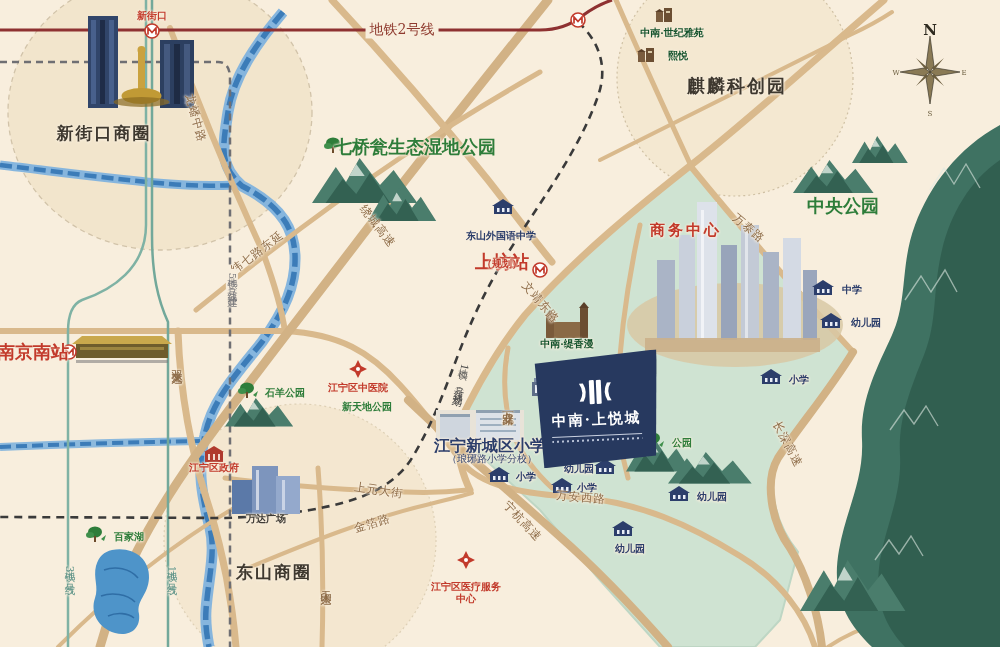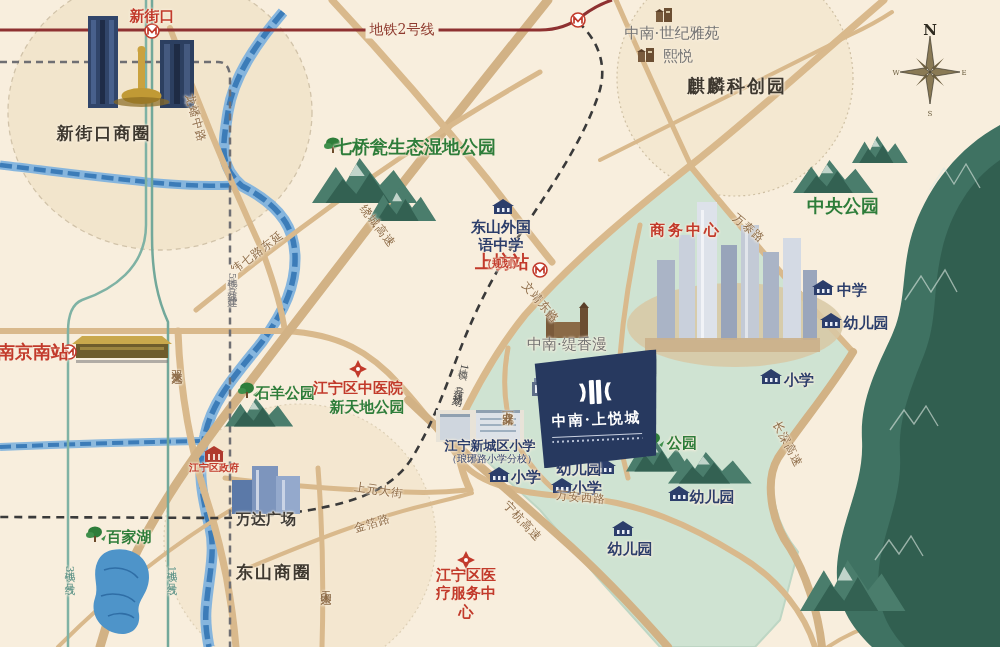--- a/index.html
+++ b/index.html
@@ -7,29 +7,29 @@
          font-family:"DejaVu Serif","DejaVu Sans",serif}
   svg.base{position:absolute;left:0;top:0}
   .lbl{position:absolute;transform:translate(-50%,-50%) rotate(var(--r,0deg));
        white-space:nowrap;line-height:1.22;
        text-shadow:0 0 2px #f8eedd,0 0 3px #f8eedd,0 1px 3px #f8eedd;}
   .vert{writing-mode:vertical-rl;letter-spacing:2px}
   .wrap{white-space:normal;text-align:center}
   .red{color:#c23a2b;font-weight:bold}
   .green{color:#2e7d3a;font-weight:bold}
   .navy{color:#2c3e6b;font-weight:bold}
-  .brown{color:#737373;font-weight:normal}
+  .brown{color:#14532d;font-weight:bold}
   .dist{color:#3e382f;font-weight:bold;letter-spacing:2px}
   .teal{color:#1d5f5a;font-weight:bold;letter-spacing:3px}
   .roadlbl{color:#8d6b47;font-size:11.5px;letter-spacing:1px}
   .mlbl2{color:#8f3a2e;font-size:14px;background:#f8eedd;padding:0 4px}
   .mlbl5{color:#76767a;font-size:10px;background:#f8eedd}
   .mlbl12{color:#4c4c4c;font-size:10px}
   .mlbl13{color:#5f9488;font-size:10.5px}
-  .f10{font-size:10px}.f12{font-size:13px}.f13{font-size:15px}
+  .f10{font-size:10px}.f12{font-size:16px}.f13{font-size:10px}
   .f14{font-size:18px}.f15{font-size:15px}.f17{font-size:17px}.f18{font-size:18px}.f19{font-size:19px}
   .banner{position:absolute;left:533px;top:352px;width:126px;height:114px;background:#27395f;
           clip-path:polygon(3% 8%,100% 0,96% 93%,7% 100%);transform:rotate(-2.5deg);
           display:flex;flex-direction:column;align-items:center;justify-content:center;gap:4px;
           box-shadow:2px 3px 6px rgba(60,40,10,.25)}
   .banner-title{color:#fff;font-size:14.5px;font-weight:bold;letter-spacing:2px}
   .banner-sub{width:72%;height:5px;border-top:1px solid rgba(230,236,248,.85);margin-top:2px;
           background:repeating-linear-gradient(90deg,rgba(220,228,244,.8) 0 2px,transparent 2px 5px);
           background-position:0 3px;background-size:100% 2px;background-repeat:no-repeat}
   .cmp-n{color:#2e2a20;font-weight:bold;font-size:15px}

